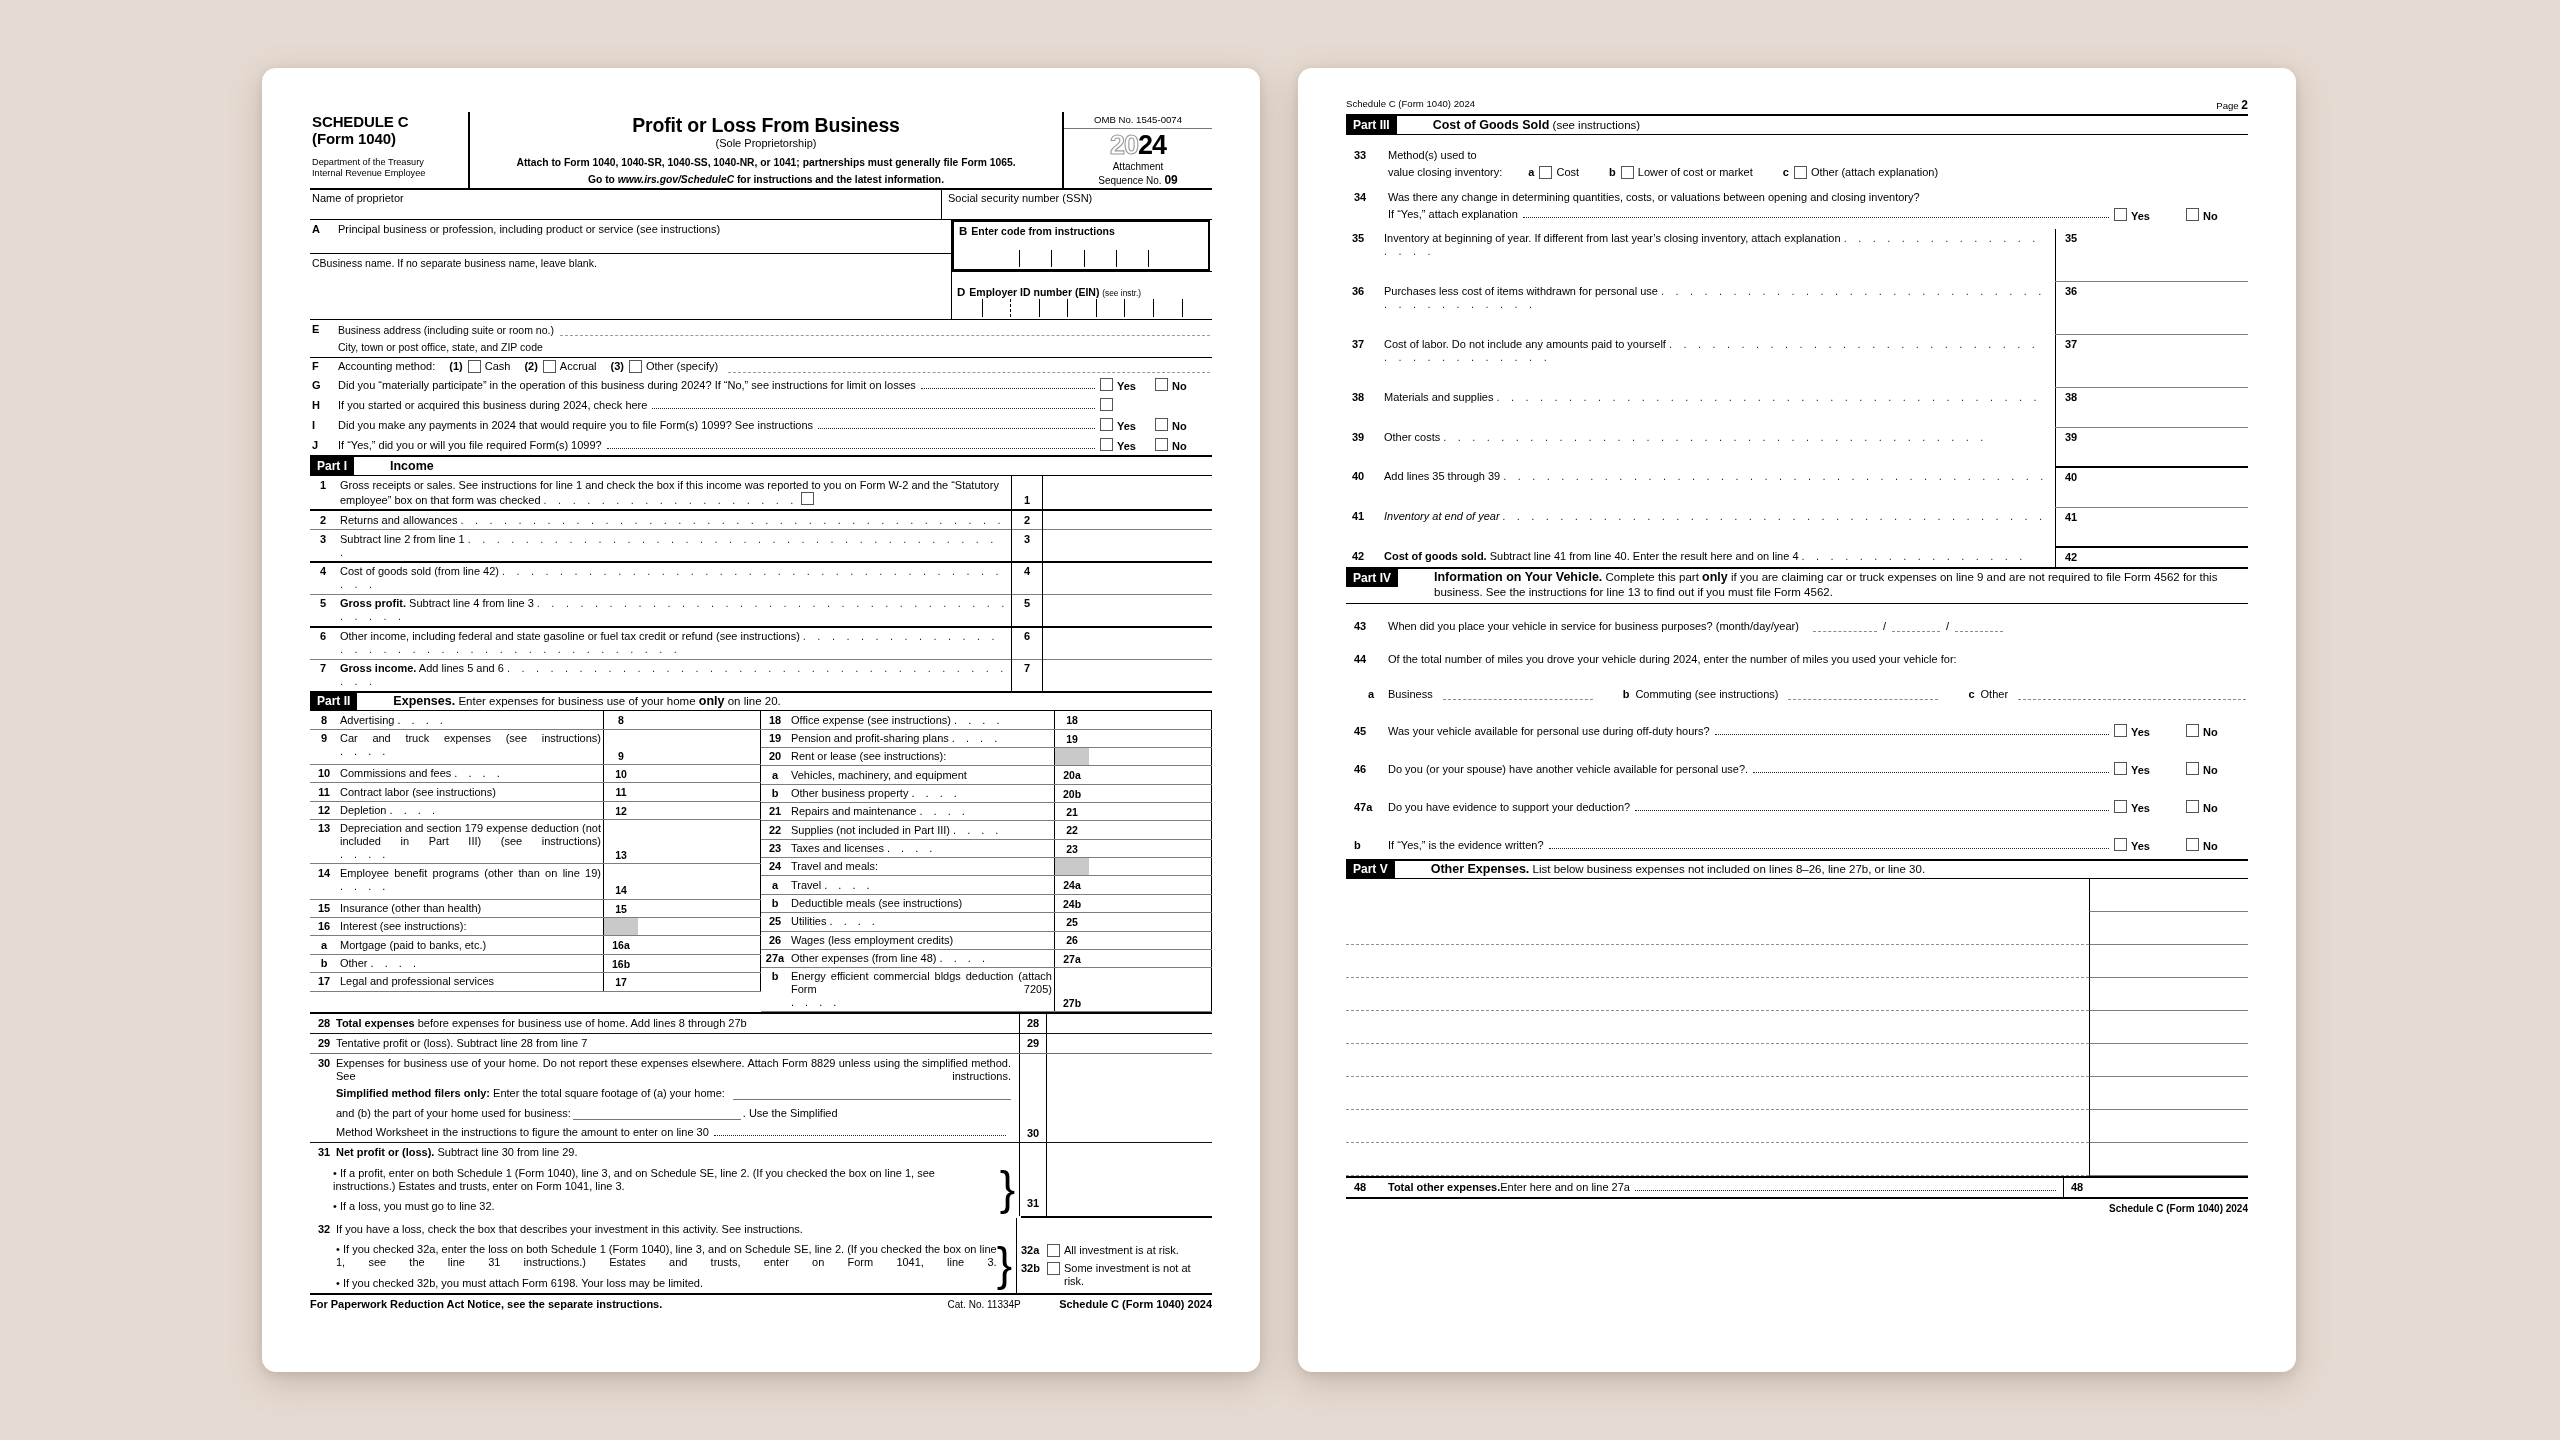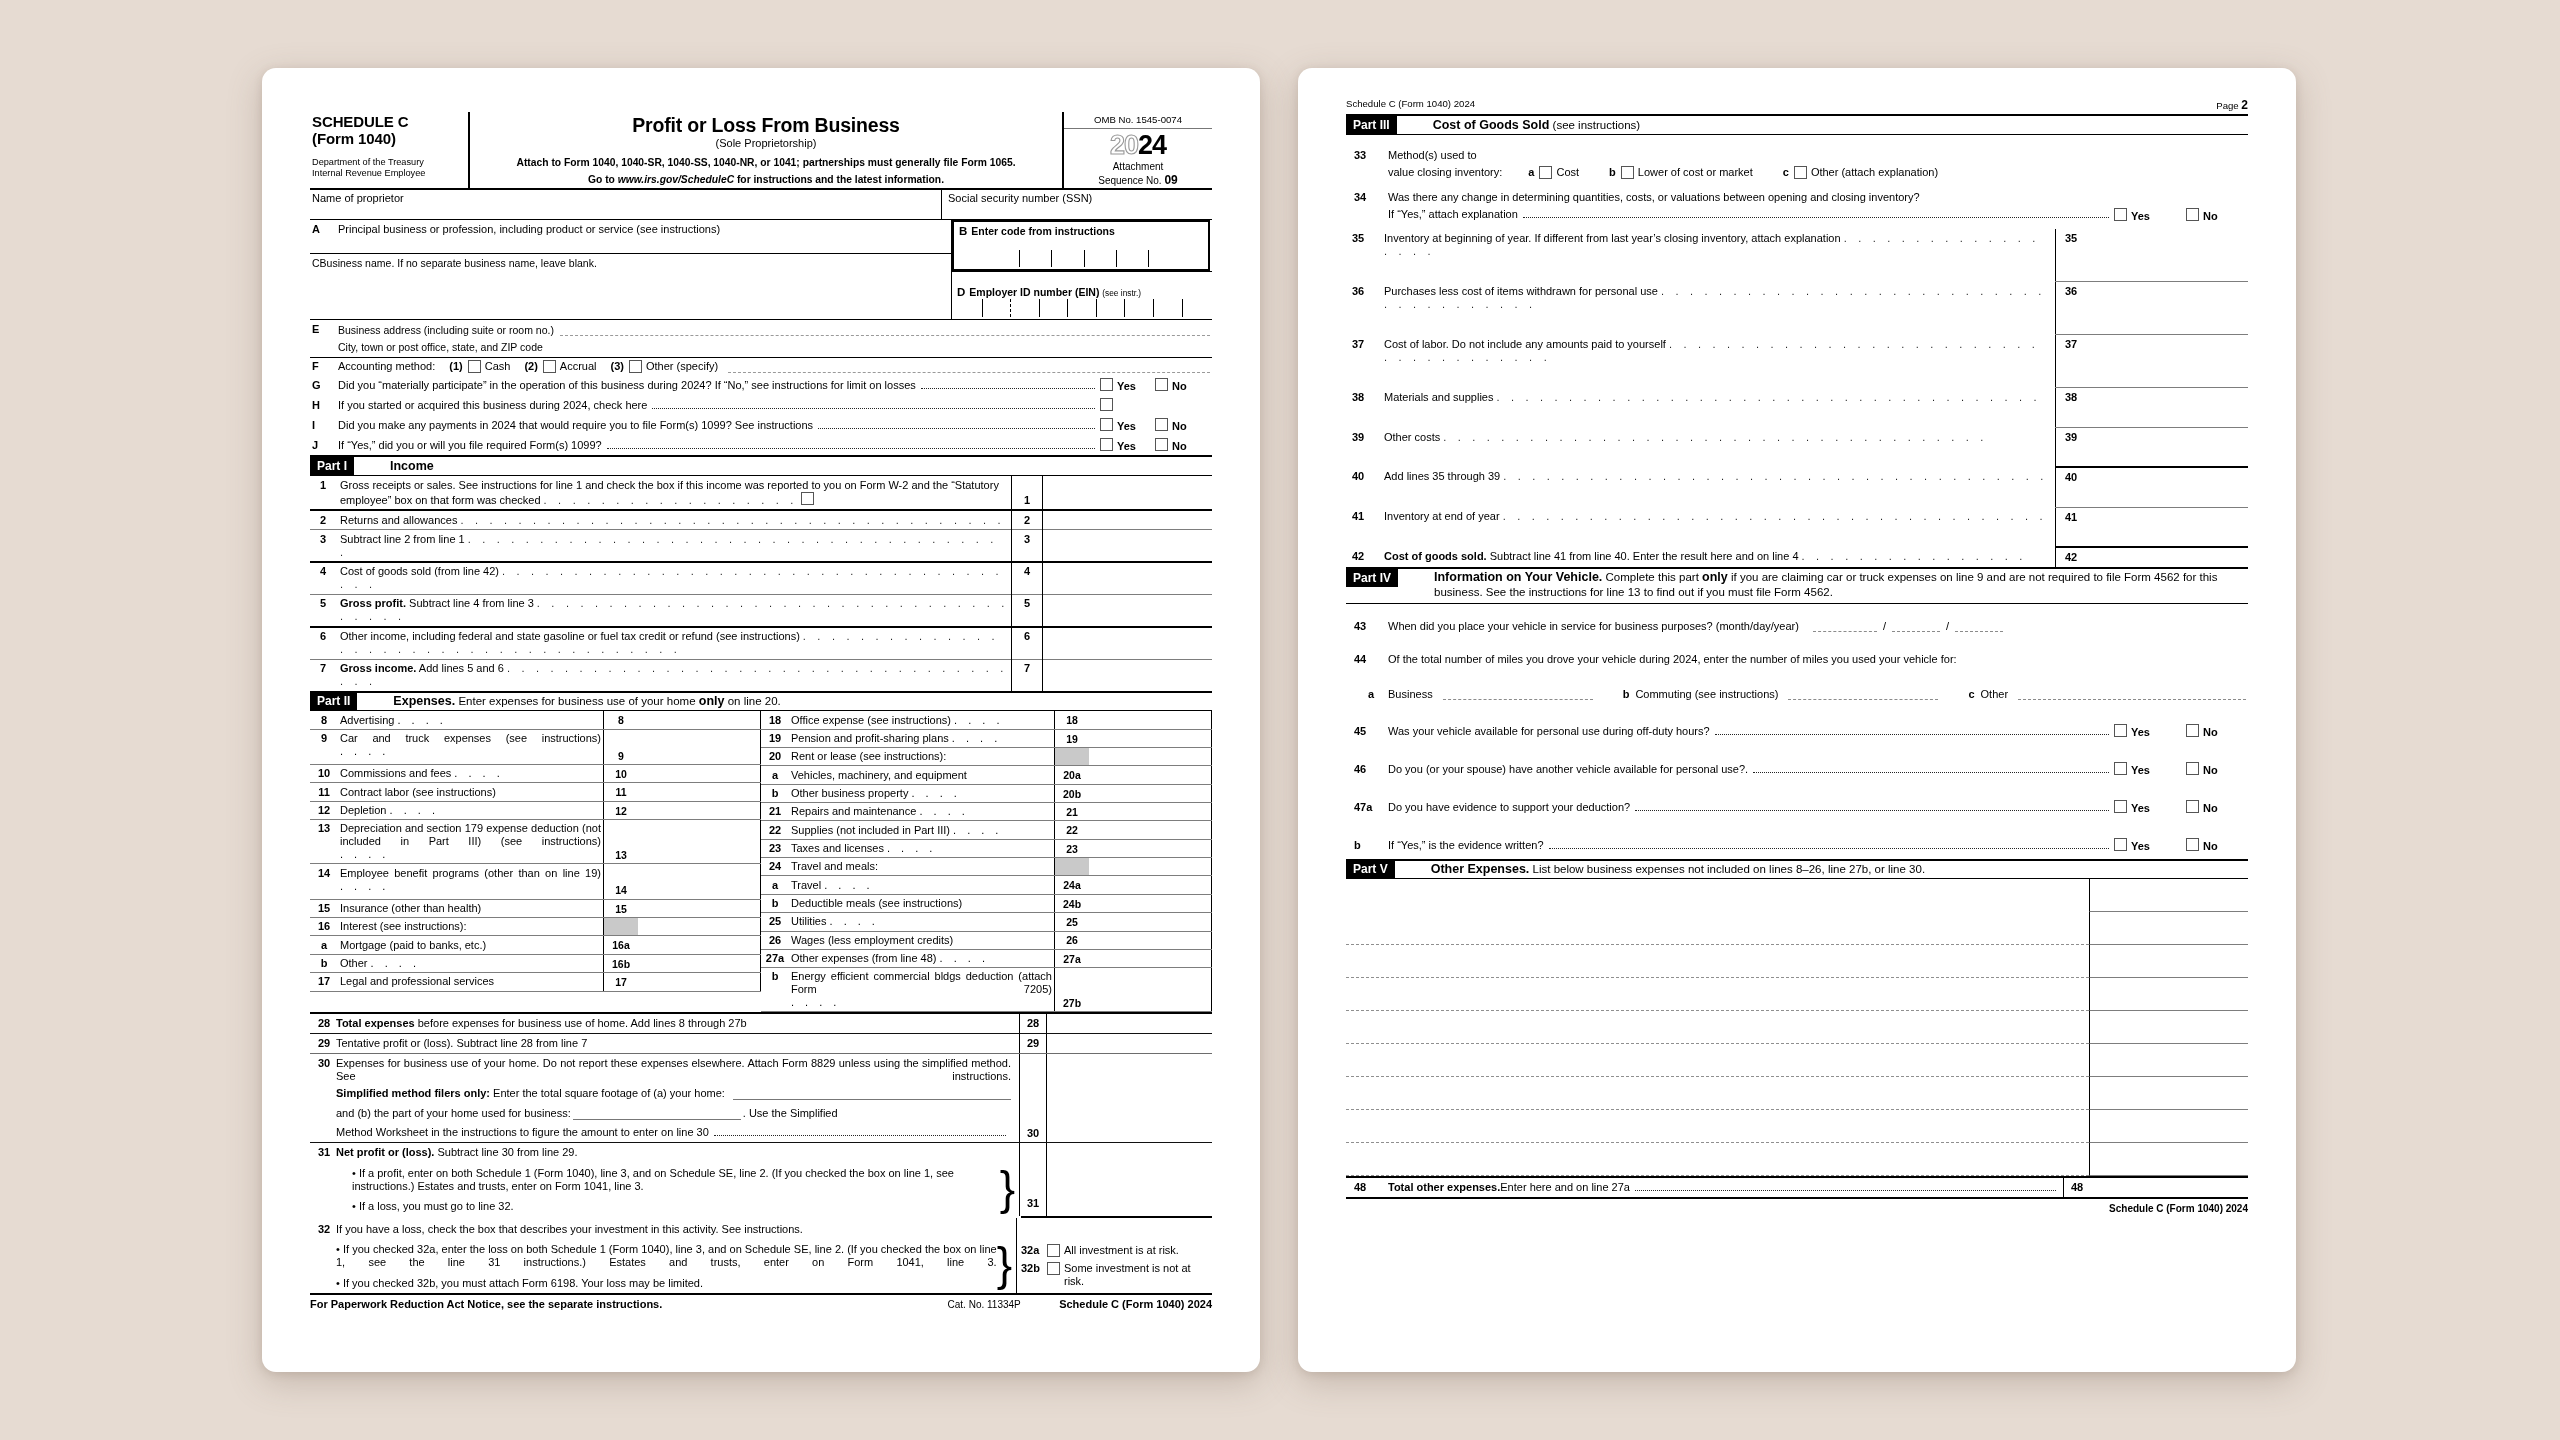--- a/index.html
+++ b/index.html
@@ -574,21 +574,21 @@
     </div>
     <div class="rule-med"></div>
 
     <div class="b28">
       <div class="txt" style="padding-right:4px">
         <div style="display:flex">
               <b style="width:24px;text-align:center;flex:none">31</b>
               <span><b>Net profit or (loss).</b><span> Subtract line 30 from line 29.</span></span>
             </div>
         <div style="display:flex;align-items:center;margin-top:5px">
-          <div style="flex:1;margin-left:40px">
+          <div style="flex:1;margin-left:21px">
             <div style="margin-top:3px">• If a profit, enter on both Schedule 1 (Form 1040), line 3, and on Schedule SE, line 2. (If you checked the box on line 1, see instructions.) Estates and trusts, enter on Form 1041, line 3.</div>
             <div style="margin-top:7px">• If a loss, you must  go to line 32.</div>
           </div>
           <div class="brace">}</div>
         </div>
       </div>
       <div class="num" style="position:relative">
             <span style="position:absolute;bottom:6px;left:0;right:0">31</span>
           </div>
       <div class="amt"></div>
@@ -713,21 +713,21 @@
               <td class="val" style="border-bottom: 2.2px solid rgb(0, 0, 0);"></td>
             </tr>
             <tr>
               <td class="n" style="padding-bottom: 24px;">40</td>
               <td style="padding-bottom: 24px;">Add lines 35 through 39 <span class="leaddots" style="opacity:.85">.  .  .  .  .  .  .  .  .  .  .  .  .  .  .  .  .  .  .  .  .  .  .  .  .  .  .  .  .  .  .  .  .  .  .  .  .  .</span></td>
               <td class="code" style="border-bottom: 1px solid rgb(125, 125, 125);">40</td>
               <td class="val" style="border-bottom: 1px solid rgb(125, 125, 125);"></td>
             </tr>
             <tr>
               <td class="n" style="padding-bottom: 24px;">41</td>
-              <td style="padding-bottom: 24px;">Inventory at end of year <span class="leaddots" style="opacity:.85">.  .  .  .  .  .  .  .  .  .  .  .  .  .  .  .  .  .  .  .  .  .  .  .  .  .  .  .  .  .  .  .  .  .  .  .  .  .</span></td>
+              <td style="padding-bottom: 24px; font-style: italic;">Inventory at end of year <span class="leaddots" style="opacity:.85">.  .  .  .  .  .  .  .  .  .  .  .  .  .  .  .  .  .  .  .  .  .  .  .  .  .  .  .  .  .  .  .  .  .  .  .  .  .</span></td>
               <td class="code" style="border-bottom: 2.2px solid rgb(0, 0, 0);">41</td>
               <td class="val" style="border-bottom: 2.2px solid rgb(0, 0, 0);"></td>
             </tr>
             <tr>
               <td class="n">42</td>
               <td><b>Cost of goods sold.</b> Subtract line 41 from line 40. Enter the result here and on line 4 <span class="leaddots" style="opacity:.85">.  .  .  .  .  .  .  .  .  .  .  .  .  .  .  .  </span></td>
               <td class="code" style="border-bottom: none;">42</td>
               <td class="val"></td>
             </tr>
           </tbody>

